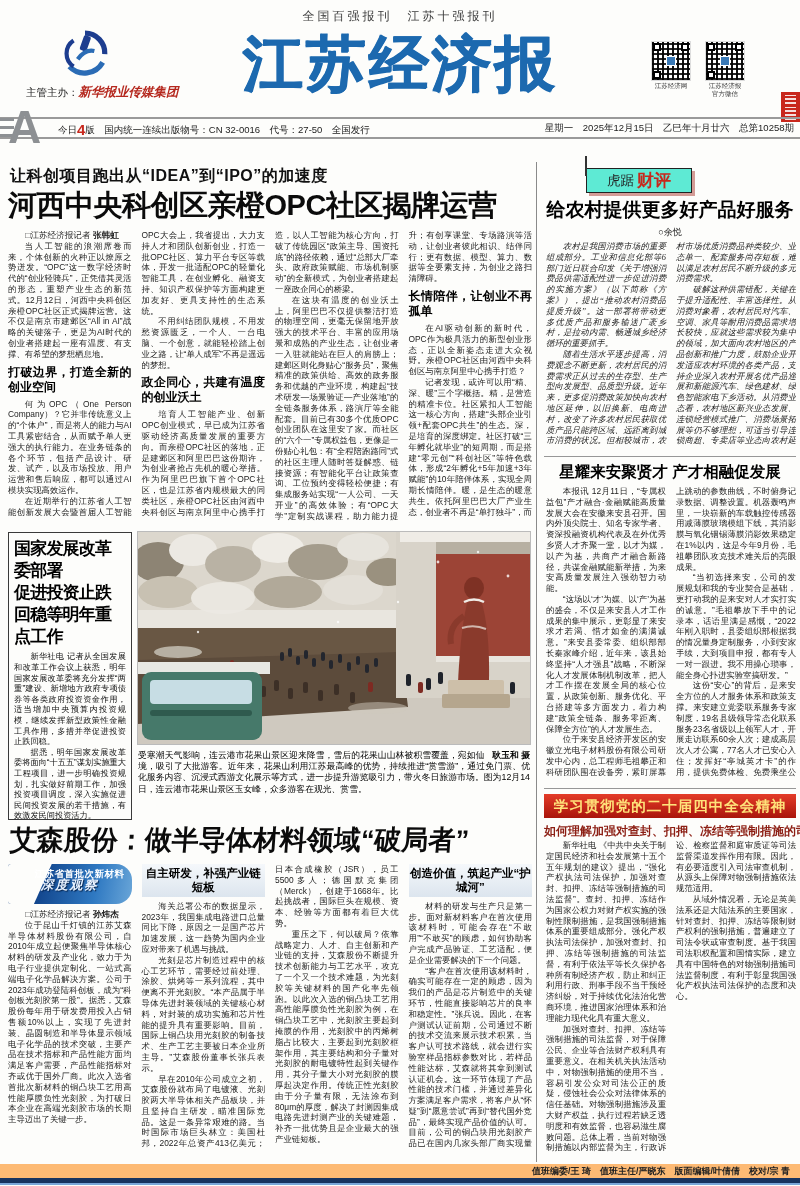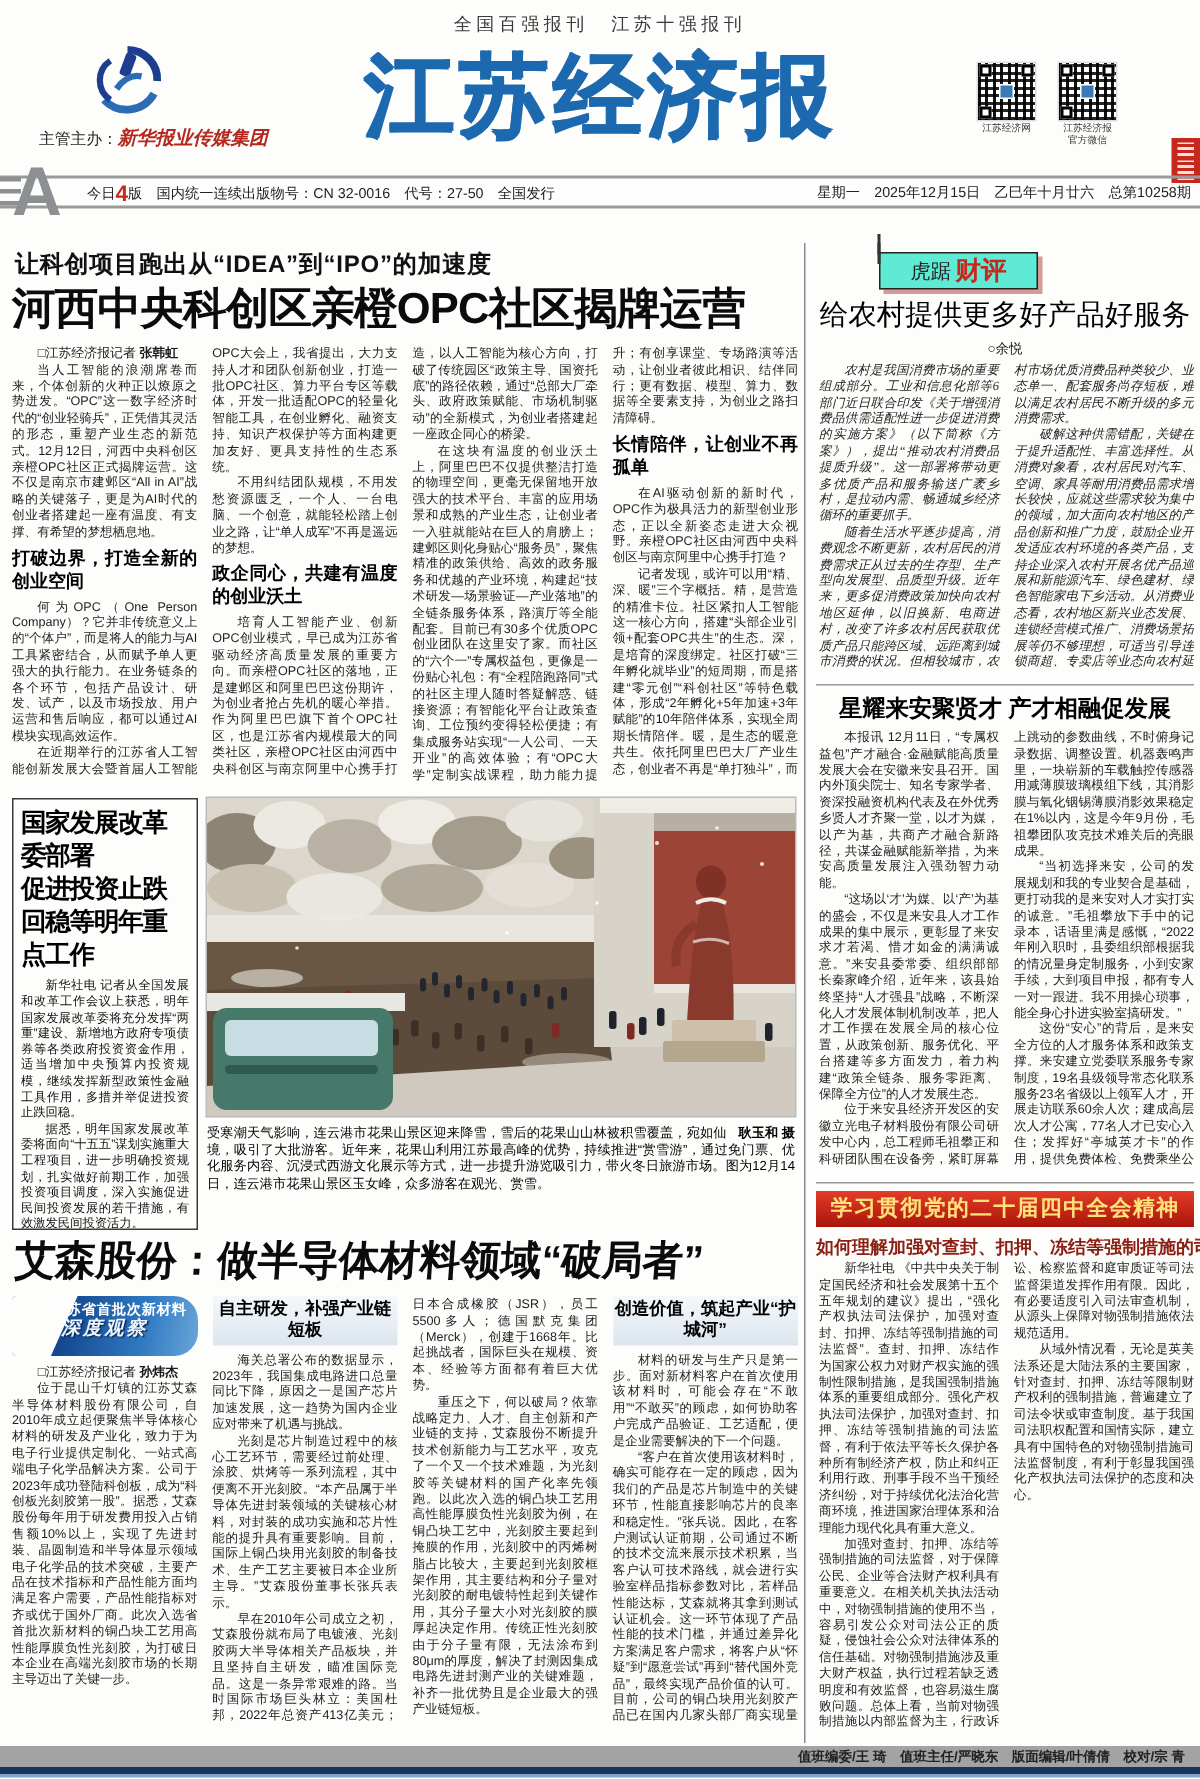--- a/index.html
+++ b/index.html
@@ -80,37 +80,37 @@
 
   
   .hj-badge{position:absolute;left:550px;top:168px;width:104px;height:23px;border:1.5px solid #222;
             background:#5eead4;box-shadow:3px 3px 0 rgba(170,60,50,.5);display:flex;align-items:center;
             justify-content:center;gap:3px;margin-left:36px;}
   .hj-badge::before{content:"";position:absolute;left:-8px;top:-7px;width:14px;height:2px;background:#333;
                     box-shadow:6px -0px 0 #333;transform:rotate(90deg);}
   .hj-badge .p1{font-size:13.5px;color:#222;font-family:"DejaVu Serif","Liberation Serif",serif;}
   .hj-badge .p2{font-size:17px;font-weight:900;color:#c8271c;}
   .comm-headline{position:absolute;left:544px;top:197px;width:252px;text-align:center;font-size:19px;
-                 font-weight:400;white-space:nowrap;color:#000;}
+                 font-weight:700;white-space:nowrap;color:#000;}
   .comm-byline{position:absolute;left:544px;top:226px;width:252px;text-align:center;font-size:9px;}
   .comm-body{position:absolute;left:546px;top:242px;width:250px;height:208px;column-count:2;
              font-style:italic;font-family:"Liberation Serif",serif;}
   .hr{position:absolute;left:544px;width:252px;height:1px;background:#979797;}
   .laian-headline{position:absolute;left:544px;top:462px;width:252px;text-align:center;font-size:15.5px;
                   font-weight:900;white-space:nowrap;color:#000;}
   .laian-body{position:absolute;left:546px;top:486px;width:250px;height:298px;column-count:2;}
   .banner{position:absolute;left:544px;top:794px;width:252px;height:24px;line-height:24px;text-align:center;
           background:linear-gradient(180deg,#e43c28,#a9150b);color:#ffe27a;font-size:14.5px;font-weight:900;
           letter-spacing:1px;}
   .plenum-headline{position:absolute;left:544px;top:823px;width:252px;text-align:center;font-size:12px;
                    font-weight:900;color:#8c1f14;white-space:nowrap;}
   .plenum-body{position:absolute;left:546px;top:840px;width:250px;height:318px;column-count:2;}
 
   
-  .footer-bar{position:absolute;left:0;top:1164px;width:800px;height:14px;background:#a3a3a3;
+  .footer-bar{position:absolute;left:0;top:1164px;width:800px;height:14px;background:#fdba74;
               font-size:9px;font-weight:bold;color:#222;line-height:14px;text-align:right;box-sizing:border-box;padding-right:10px;}
   .navy-bar{position:absolute;left:0;top:1178px;width:800px;height:5px;background:#17335f;}
   .light-bar{position:absolute;left:0;top:1183px;width:800px;height:2px;background:#7aa7d9;}
 </style>
 </head>
 <body>
 
 <div class="page">
 
   <div class="top-banner">全国百强报刊　江苏十强报刊</div>

